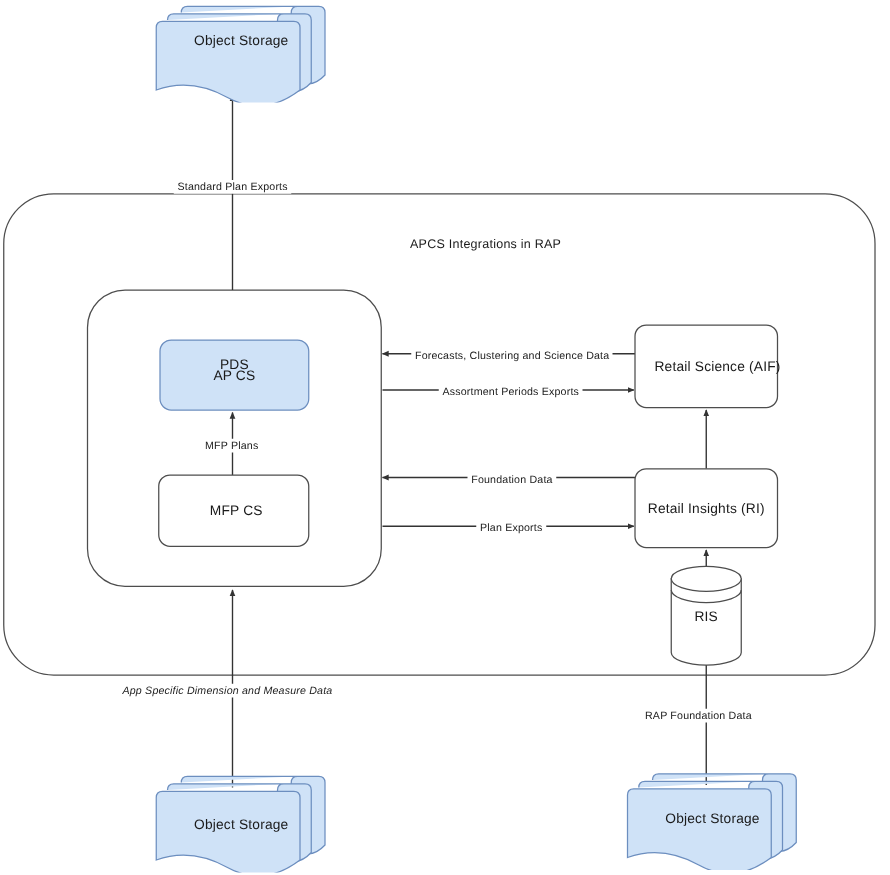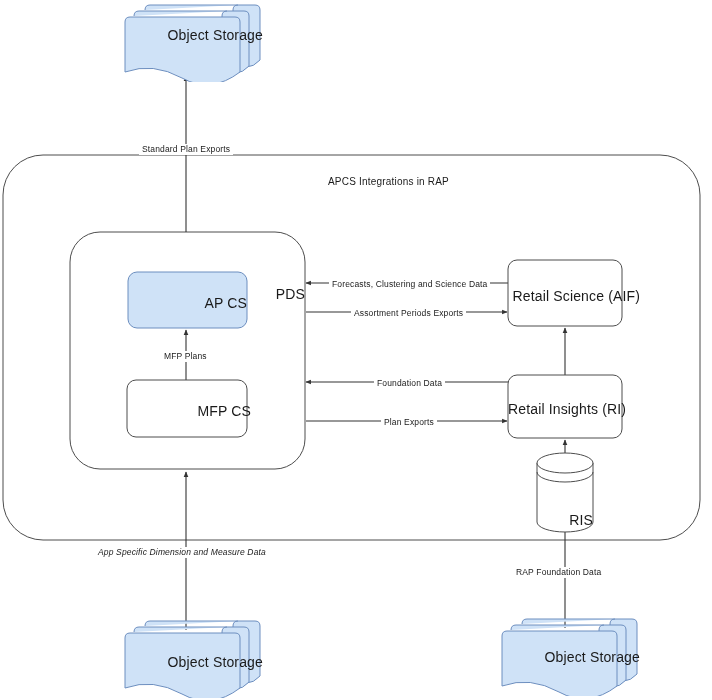--- a/index.html
+++ b/index.html
@@ -33,24 +33,24 @@
     white-space: nowrap;
     line-height: 1;
     letter-spacing: 0.15px;
   }
   .lbl.edge-lbl {
     background: #ffffff;
     padding: 1px 3px;
   }
   .node-lbl {
     position: absolute;
-    font-size: 14px;
+    font-size: 11px;
     color: #1a1a1a;
     white-space: nowrap;
-    text-align: right;
+    text-align: center;
     line-height: 1;
     letter-spacing: 0.15px;
   }
   .title-lbl {
     position: absolute;
     font-size: 10px;
     color: #1a1a1a;
     white-space: nowrap;
     letter-spacing: 0.2px;
   }
@@ -114,35 +114,35 @@
       <path d="M 537 463 L 537 522 A 28 10 0 0 0 593 522 L 593 463 Z" fill="#ffffff" stroke="#4d4d4d" stroke-width="1"></path>
       <ellipse cx="565" cy="463" rx="28" ry="10" fill="#ffffff" stroke="#4d4d4d" stroke-width="1"></ellipse>
       <path d="M 537 472 A 28 10 0 0 0 593 472" fill="none" stroke="#4d4d4d" stroke-width="1"></path>
     </g>
 
     <use href="#multi-doc" x="123" y="618" width="140" height="80"></use>
 
     <use href="#multi-doc" x="500" y="616" width="140" height="80"></use>
   </svg>
 
-  <div class="title-lbl" style="left:328px; top:176px;">APCS Integrations in RAP</div>
+  <div class="title-lbl" style="left:328px; top:190px;">APCS Integrations in RAP</div>
 
   <div class="node-lbl" style="left:70px; top:239px; width:235px;margin-top:48px;">PDS</div>
 
   <div class="node-lbl" style="left:123px; top:28px; width:140px;">Object Storage</div>
 
   <div class="node-lbl" style="left:128px; top:296px; width:119px;">AP CS</div>
 
   <div class="node-lbl" style="left:127px; top:404px; width:124px;">MFP CS</div>
 
   <div class="node-lbl" style="left:508px; top:289px; width:132px;">Retail Science (AIF)</div>
 
   <div class="node-lbl" style="left:508px; top:402px; width:114px;">Retail Insights (RI)</div>
 
-  <div class="node-lbl" style="left:537px; top:489px; width:56px;margin-top:24px;">RIS</div>
+  <div class="node-lbl" style="left:537px; top:489px; width:56px;">RIS</div>
 
   <div class="node-lbl" style="left:123px; top:655px; width:140px;">Object Storage</div>
 
   <div class="node-lbl" style="left:500px; top:650px; width:140px;">Object Storage</div>
 
   <div class="lbl edge-lbl" style="left:139px; top:144px;text-align:center;">Standard Plan Exports</div>
 
   <div class="lbl edge-lbl" style="left:329px; top:279px;">Forecasts, Clustering and Science Data</div>
 
   <div class="lbl edge-lbl" style="left:351px; top:308px;">Assortment Periods Exports</div>

